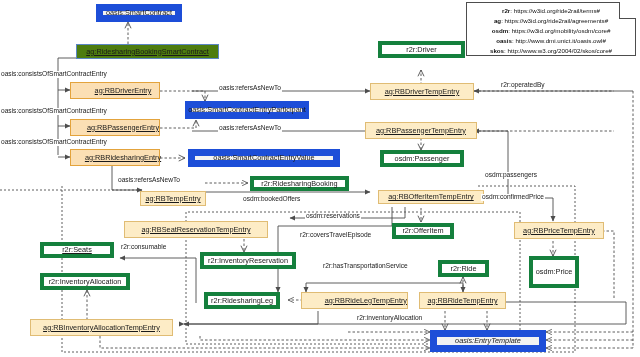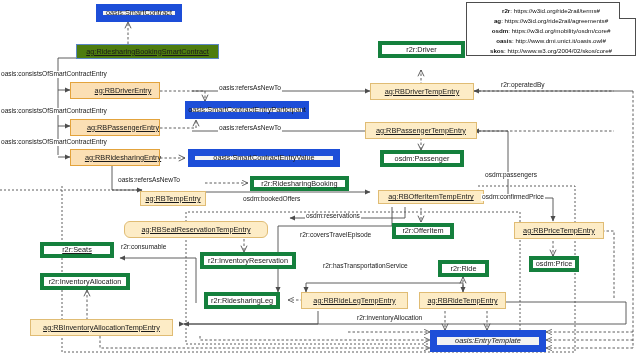--- a/index.html
+++ b/index.html
@@ -223,33 +223,33 @@
     </div>
 
   <div class="node lightyellow ul" style="left:140px;top:191px;width:66px;height:15px;">
     <span>ag:RBTempEntry</span>
     </div>
 
   <div class="node lightyellow ul" style="left:370px;top:190px;width:106px;height:14px;margin-left:8px;">
     <span>ag:RBOfferItemTempEntry</span>
     </div>
 
-  <div class="node lightyellow ul" style="left:124px;top:221px;width:144px;height:17px;border-radius:6px;">
+  <div class="node lightyellow ul" style="left:124px;top:221px;width:144px;height:17px;">
     <span>ag:RBSeatReservationTempEntry</span>
     </div>
 
   <div class="node plain" style="left:392px;top:223px;width:62px;height:16px;">
     <span>r2r:OfferItem</span>
     </div>
 
   <div class="node lightyellow ul" style="left:514px;top:222px;width:90px;height:17px;">
     <span>ag:RBPriceTempEntry</span>
     </div>
 
-  <div class="node plain" style="left:529px;top:256px;width:50px;height:16px;">
+  <div class="node plain" style="left:529px;top:256px;width:50px;height:32px;">
     <span>osdm:Price</span>
     </div>
 
   <div class="node plain ul" style="left:40px;top:242px;width:74px;height:16px;align-items:center;">
     <span>r2r:Seats</span>
     </div>
 
   <div class="node plain" style="left:200px;top:252px;width:96px;height:17px;">
     <span>r2r:InventoryReservation</span>
     </div>
@@ -259,21 +259,21 @@
     </div>
 
   <div class="node plain" style="left:40px;top:273px;width:90px;height:17px;">
     <span>r2r:InventoryAllocation</span>
     </div>
 
   <div class="node plain" style="left:204px;top:292px;width:76px;height:17px;">
     <span>r2r:RidesharingLeg</span>
     </div>
 
-  <div class="node lightyellow ul" style="left:301px;top:292px;width:107px;height:17px;">
+  <div class="node lightyellow ul" style="left:301px;top:292px;width:107px;height:17px;justify-content:flex-end;">
     <span>ag:RBRideLegTempEntry</span>
     </div>
 
   <div class="node lightyellow ul" style="left:419px;top:292px;width:87px;height:17px;">
     <span>ag:RBRideTempEntry</span>
     </div>
 
   <div class="node lightyellow ul" style="left:30px;top:319px;width:143px;height:17px;">
     <span>ag:RBInventoryAllocationTempEntry</span>
     </div>

